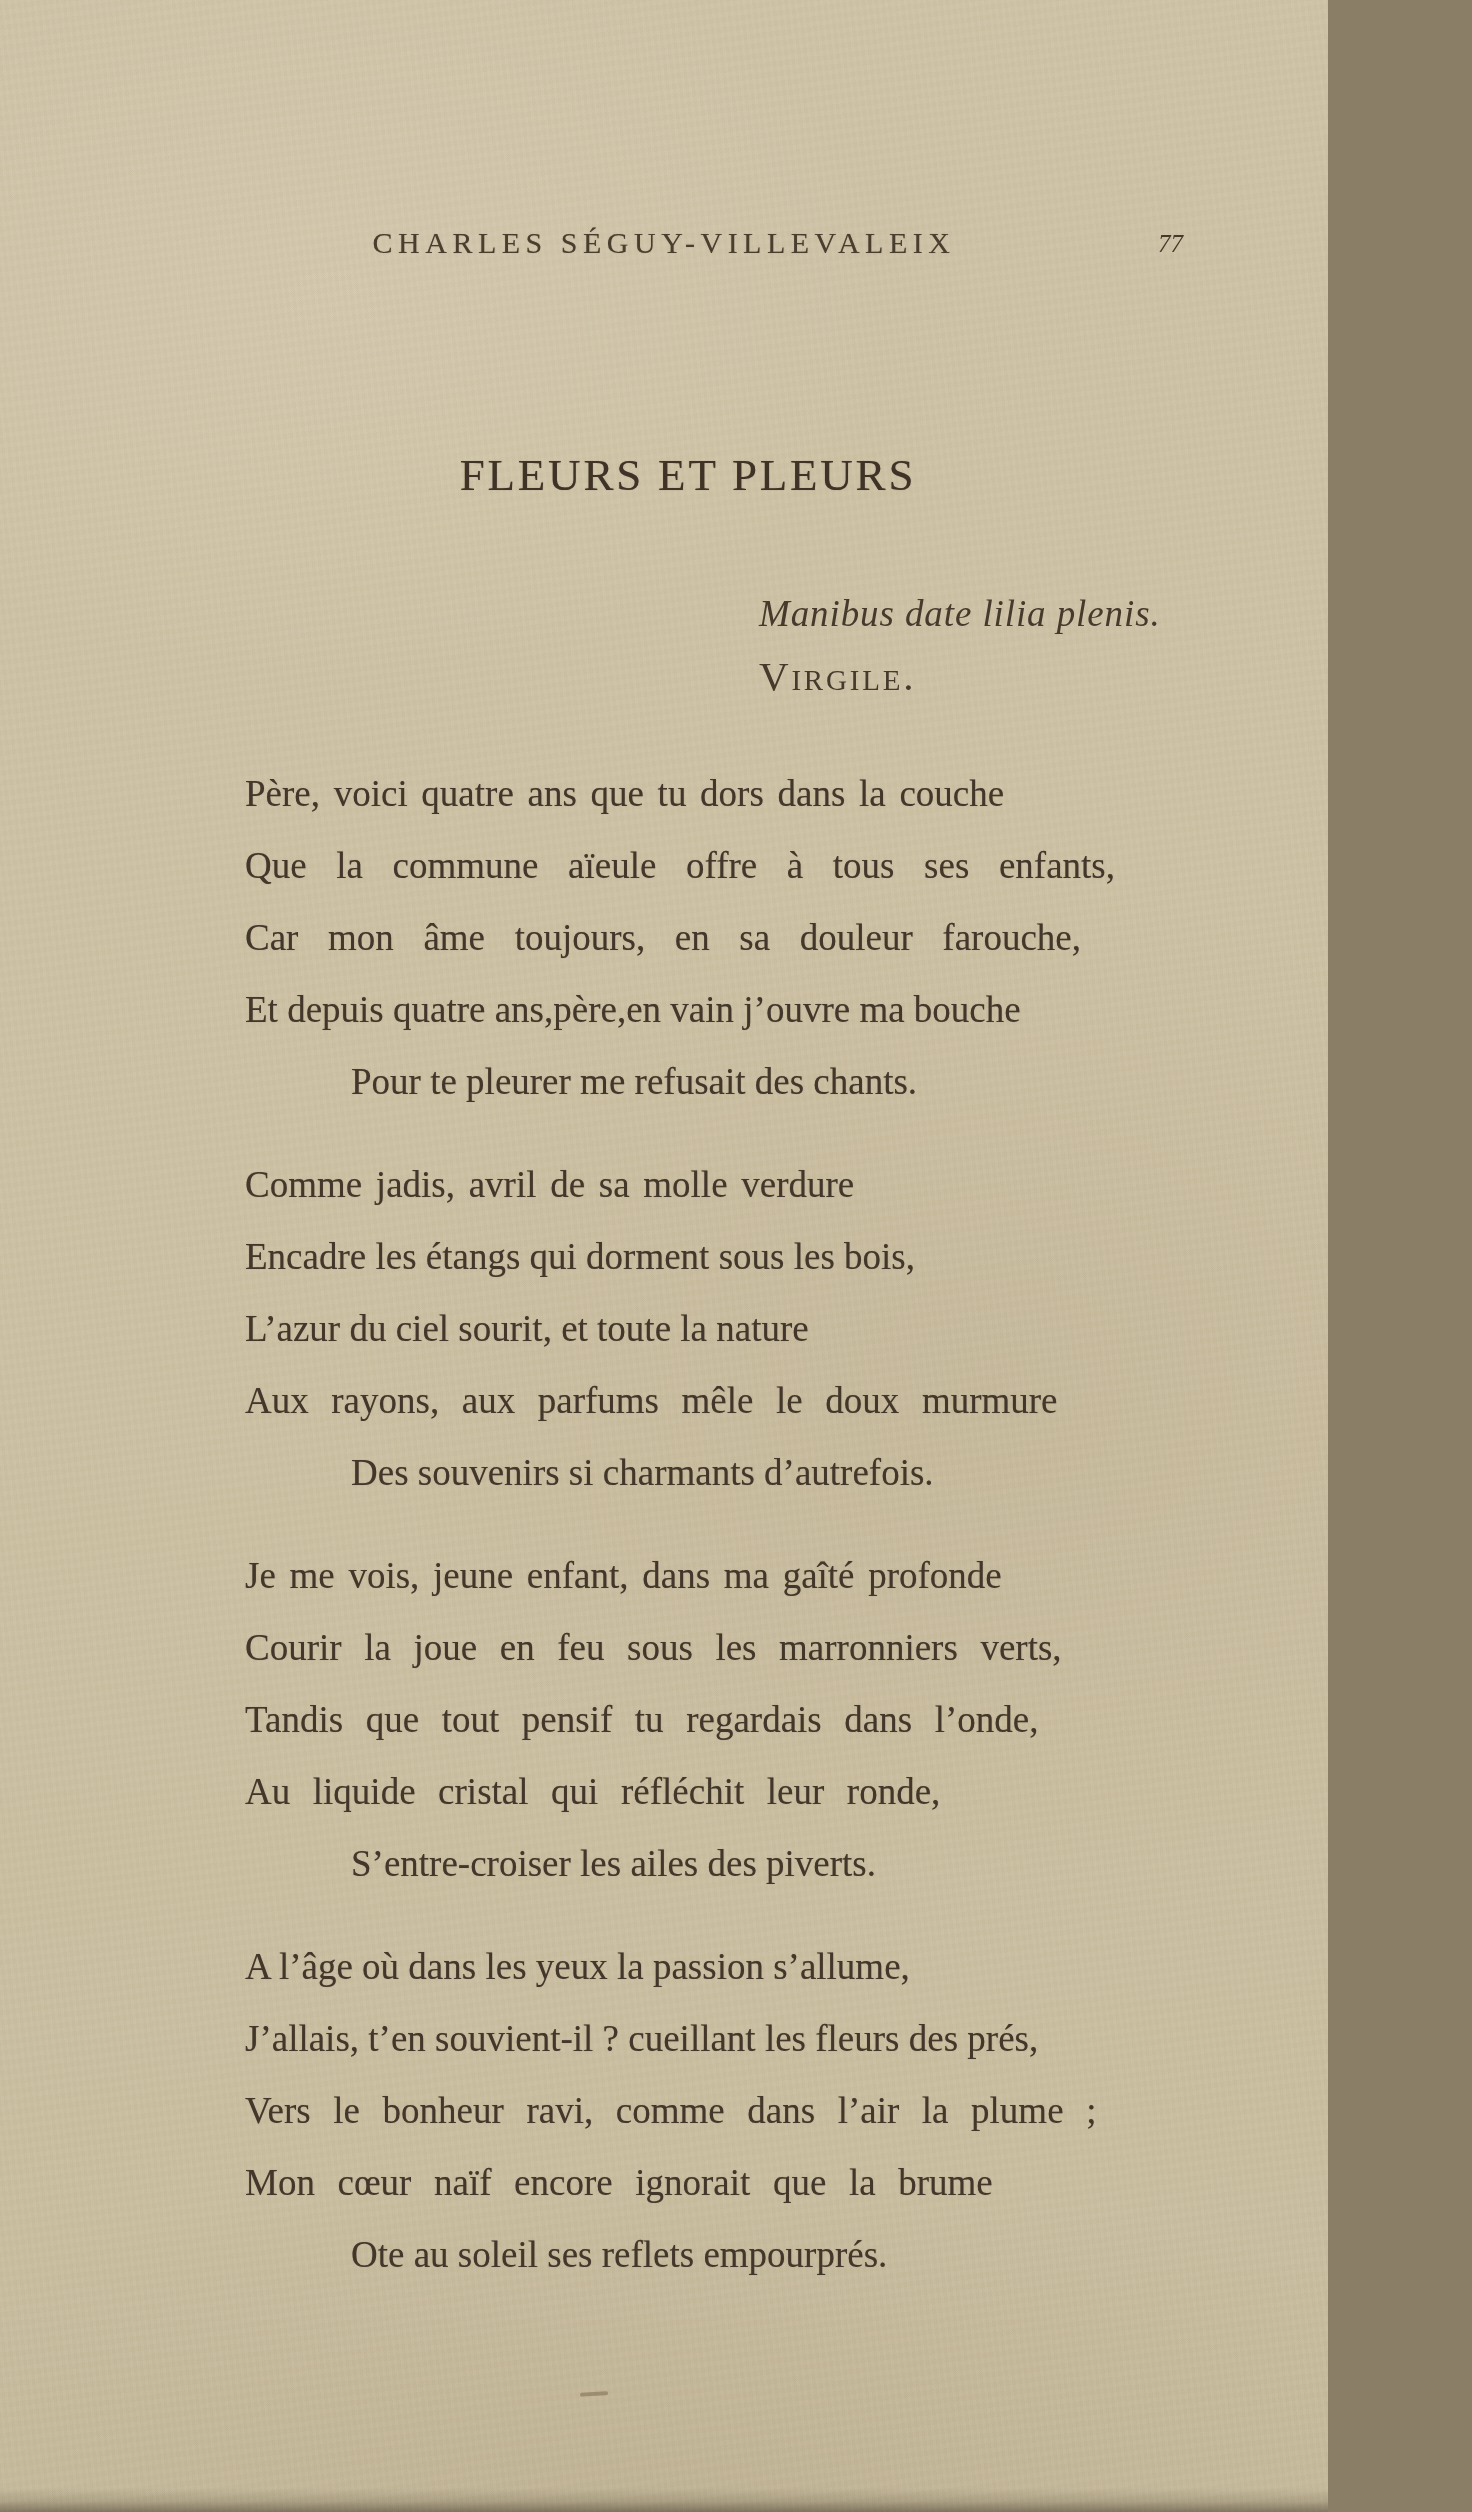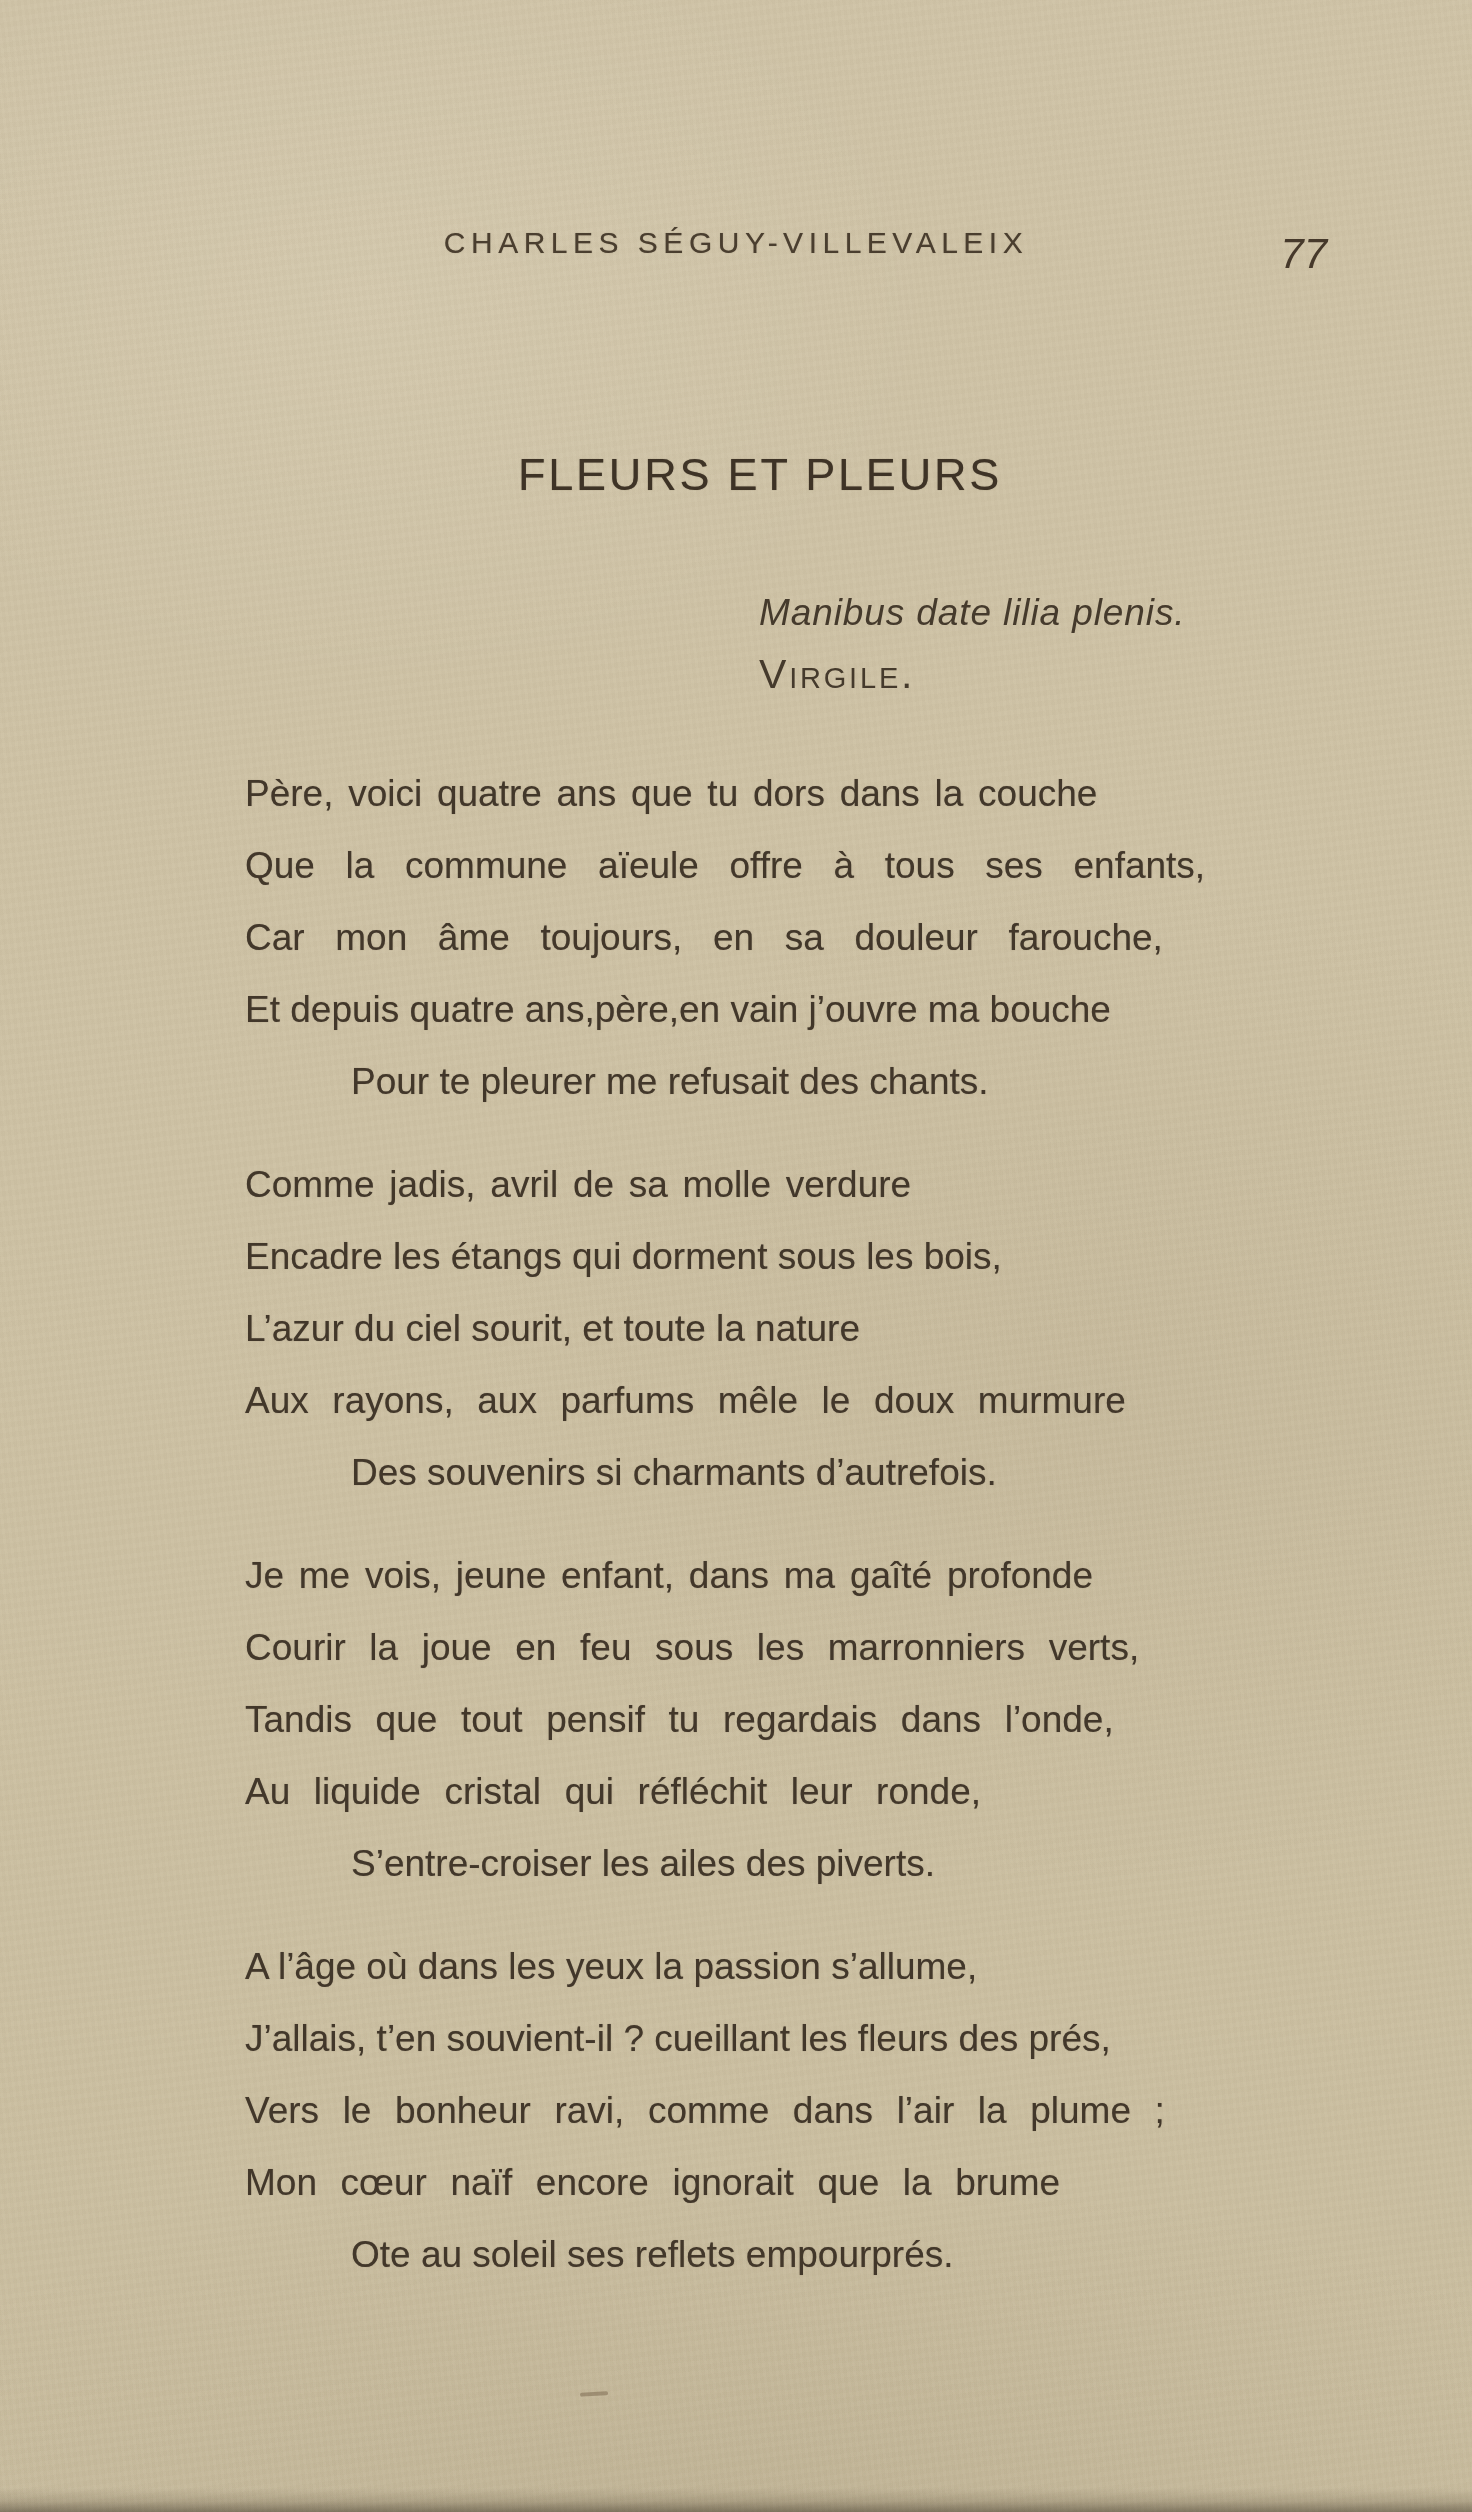--- a/index.html
+++ b/index.html
@@ -2,30 +2,30 @@
 <html style="font-size:14.7px"><head>
 <meta charset="utf-8">
 <style>
   html, body {
     margin: 0;
     padding: 0;
     background: #8a7e66;
   }
   .page {
     position: relative;
-    width: 1472px;
+    width: 1328px;
     height: 2512px;
     overflow: hidden;
     background:
       radial-gradient(ellipse 825px 550px at 25% 12%, rgba(255,250,235,0.10), transparent 70%),
       radial-gradient(ellipse 917px 734px at 75% 55%, rgba(120,100,68,0.07), transparent 70%),
       radial-gradient(ellipse 1284px 459px at 50% 100%, rgba(110,95,66,0.10), transparent 75%),
       linear-gradient(175deg, #cfc3a7 0%, #cdc1a4 45%, #c9bd9f 100%);
     color: #42372a;
-    font-family: Liberation Sans, sans-serif;
+    font-family: Liberation Serif, serif;
   }
   
   .page::before {
     content: "";
     position: absolute; inset: 0;
     background:
       repeating-linear-gradient(83deg, rgba(255,255,255,0.015) 0 2.8px, rgba(90,75,50,0.015) 2.8px 6.4px),
       repeating-linear-gradient(-7deg, rgba(255,255,255,0.012) 0 4.6px, rgba(90,75,50,0.012) 4.6px 10px);
     pointer-events: none;
   }
@@ -44,21 +44,21 @@
     left: 0; right: 0;
     text-align: center;
     font-size: 30px;
     letter-spacing: 5.5px;
     color: #4a3e2f;
     text-shadow: 0 0 0.9px rgba(74,62,47,0.45);
   }
   .page-number {
     position: absolute;
     right: 145px; top: 3.7px;
-    font-size: 42px;
+    font-size: 25px;
     font-style: italic;
     color: #46392b;
   }
   .title {
     position: absolute;
     top: 449px; left: 0; right: 0;
     text-align: center;
     font-size: 45px;
     letter-spacing: 2.8px;
     color: #3e3326;

